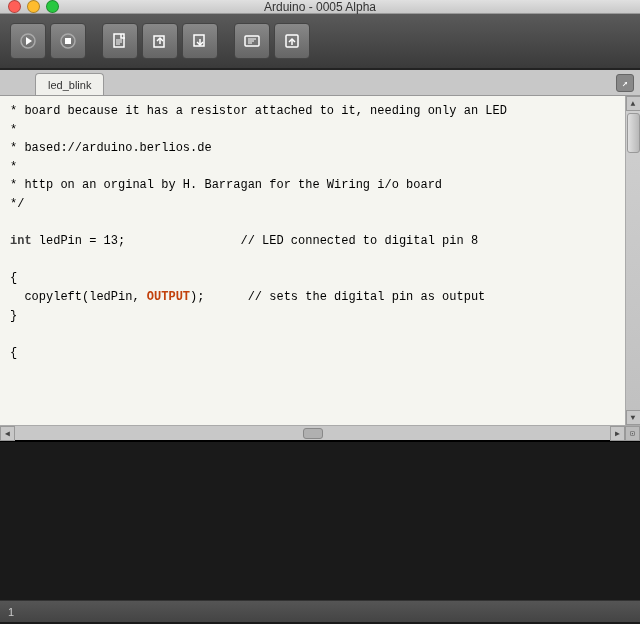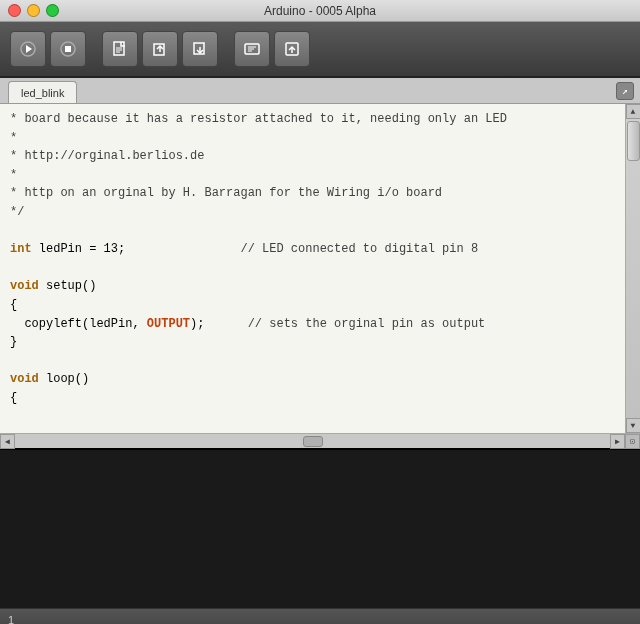--- a/index.html
+++ b/index.html
@@ -7,21 +7,21 @@
       width: 640px;
       height: 624px;
       background: #1a1a1a;
       font-family: 'Monaco', 'Courier New', monospace;
       overflow: hidden;
     }
 
     
     #title-bar {
       width: 100%;
-      height: 22px;
+      height: 14px;
       background: linear-gradient(to bottom, #e0e0e0, #c8c8c8);
       border-bottom: 1px solid #999;
       display: flex;
       align-items: center;
       justify-content: center;
       position: relative;
     }
     #window-controls {
       position: absolute;
       left: 8px;
@@ -99,20 +99,21 @@
       border: 1px solid #999;
       border-bottom: none;
       border-radius: 4px 4px 0 0;
       padding: 0 12px;
       display: flex;
       align-items: center;
       font-size: 11px;
       font-family: Arial, sans-serif;
       color: #333;
       cursor: pointer;
+      margin-left: 27px;
     }
     .tab-action {
       position: absolute;
       right: 6px;
       top: 4px;
       width: 18px;
       height: 18px;
       background: #888;
       border: 1px solid #666;
       border-radius: 3px;
@@ -165,22 +166,22 @@
       width: 13px;
       height: 40px;
       background: linear-gradient(to right, #e0e0e0, #b8b8b8);
       border: 1px solid #999;
       border-radius: 3px;
       margin-top: 2px;
       cursor: pointer;
     }
 
     
-    .c-comment { color: #404040; }
-    .c-keyword { color: #a16207; font-weight: bold; }
+    .c-comment { color: #000000; }
+    .c-keyword { color: #404040; font-weight: bold; }
     .c-function { color: #000000; }
     .c-constant { color: #c2410c; font-weight: bold; }
 
     
     #hscroll-bar {
       height: 15px;
       background: #c8c8c8;
       border-top: 1px solid #aaa;
       display: flex;
       align-items: center;
@@ -317,33 +318,31 @@
     </div>
     <div class="tab-action">
       <span>↗</span>
     </div>
   </div>
 
   <div id="code-area">
     <div id="code-content">
       <div class="code-line"><span class="c-comment">* board because it has a resistor attached to it, needing only an LED</span></div>
       <div class="code-line"><span class="c-comment">*</span></div>
-      <div class="code-line"><span class="c-comment">* http://orginal.berlios.de</span></div>
+      <div class="code-line"><span class="c-comment">* based://arduino.berlios.de</span></div>
       <div class="code-line"><span class="c-comment">*</span></div>
       <div class="code-line"><span class="c-comment">* http on an orginal by H. Barragan for the Wiring i/o board</span></div>
       <div class="code-line"><span class="c-comment">*/</span></div>
       <div class="code-line">&nbsp;</div>
       <div class="code-line"><span class="c-keyword">int</span> ledPin = 13;                <span class="c-comment">// LED connected to digital pin 8</span></div>
       <div class="code-line">&nbsp;</div>
-      <div class="code-line"><span class="c-keyword">void</span> <span class="c-function">setup</span>()</div>
       <div class="code-line">{</div>
-      <div class="code-line">  <span class="c-function">copyleft</span>(ledPin, <span class="c-constant">OUTPUT</span>);      <span class="c-comment">// sets the orginal pin as output</span></div>
+      <div class="code-line">  <span class="c-function">copyleft</span>(ledPin, <span class="c-constant">OUTPUT</span>);      <span class="c-comment">// sets the digital pin as output</span></div>
       <div class="code-line">}</div>
       <div class="code-line">&nbsp;</div>
-      <div class="code-line"><span class="c-keyword">void</span> <span class="c-function">loop</span>()</div>
       <div class="code-line">{</div>
 
     </div>
 
     <div id="scrollbar-right">
       <div class="scroll-arrow">▲</div>
       <div class="scroll-thumb"></div>
       <div style="flex:1"></div>
       <div class="scroll-arrow">▼</div>
     </div>

